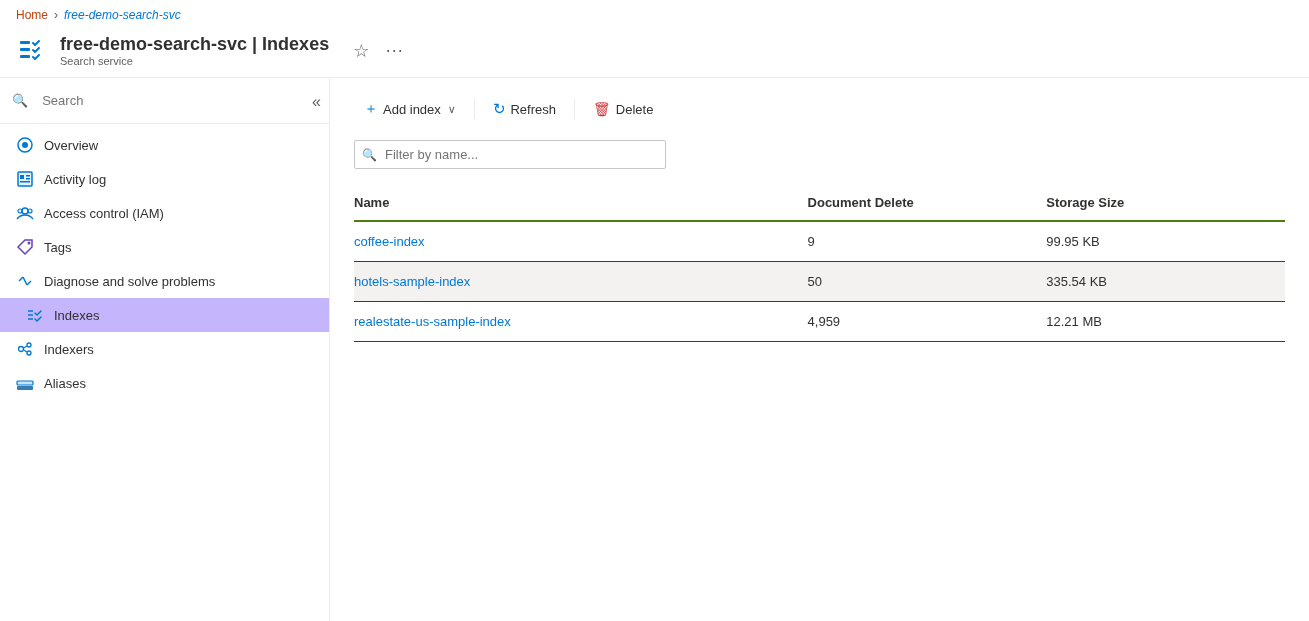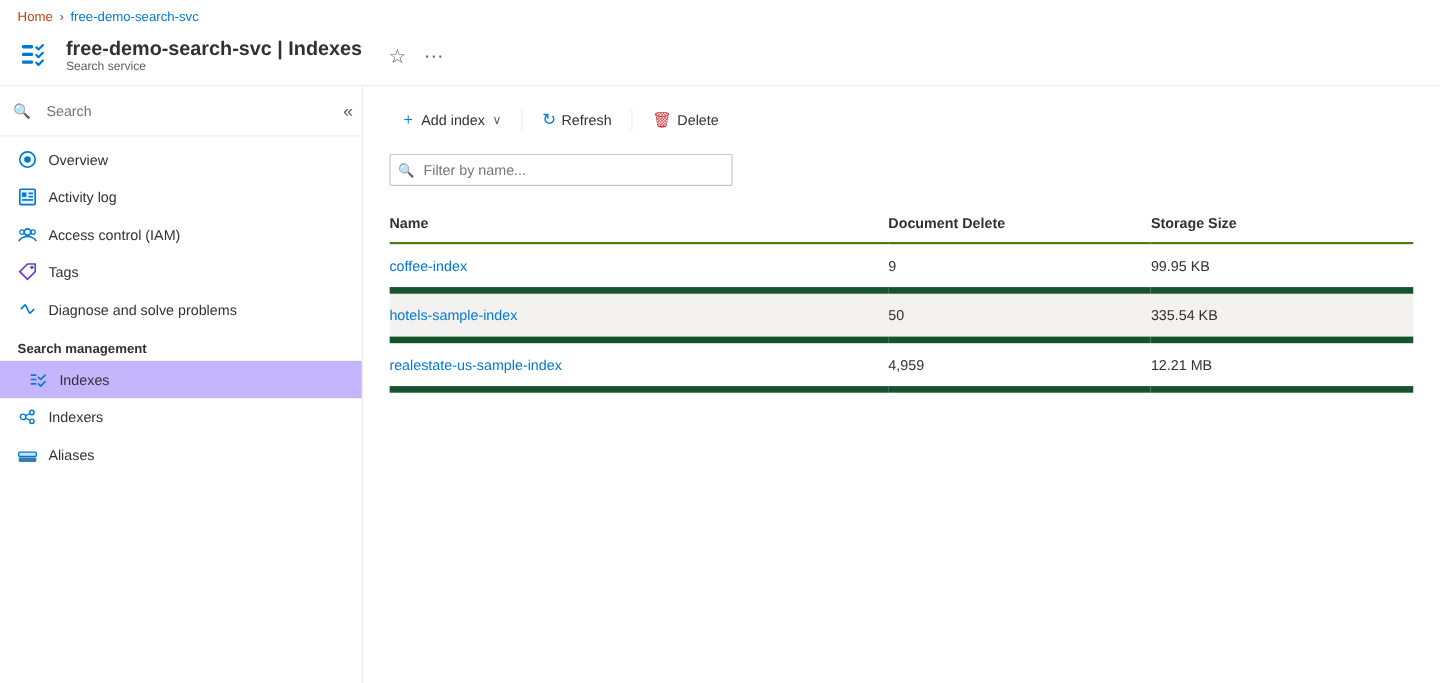--- a/index.html
+++ b/index.html
@@ -42,40 +42,40 @@
     .filter-bar { margin-bottom: 16px; }
     .filter-bar input { border: 1px solid #c8c6c4; border-radius: 2px; padding: 6px 10px 6px 30px; font-size: 13px; width: 312px; outline: none; color: #605e5c; }
     .filter-bar-wrap { position: relative; display: inline-block; }
     .filter-bar-wrap::before { content: '🔍'; position: absolute; left: 8px; top: 50%; transform: translateY(-50%); font-size: 12px; color: #605e5c; }
 
     
     .table-wrap { flex: 1; overflow-y: auto; }
     table { width: 100%; border-collapse: collapse; }
     thead th { text-align: left; padding: 10px 16px 10px 0; font-weight: 600; font-size: 13px; color: #323130; border-bottom: 2px solid #4d7c0f; }
     thead th:first-child { padding-left: 0; }
-    tbody tr { border-bottom: 6px solid #14532d; }
+    tbody tr { border-bottom: 1px solid #14532d; }
     tbody tr.highlighted { background: #f3f2f1; }
     tbody td { padding: 12px 16px 12px 0; font-size: 13px; color: #323130; }
     tbody td:first-child { padding-left: 0; }
     tbody td a { color: #0078d4; text-decoration: none; }
     .col-name { width: 380px; }
     .col-count { width: 200px; }
     .col-size { width: 200px; }
 
     
     .sidebar-nav::-webkit-scrollbar { width: 6px; }
     .sidebar-nav::-webkit-scrollbar-thumb { background: #c8c6c4; border-radius: 3px; }
   </style>
 </head>
 <body>
 
 <div class="breadcrumb">
   <a style="color:#c2410c;text-decoration:none;cursor:pointer;">Home</a>
   <span>›</span>
-  <a style="color:#0078d4;text-decoration:none;cursor:pointer;">free-demo-search-svc</a>
+  <a style="color:#0078d4;text-decoration:none;cursor:pointer;font-style:italic;">free-demo-search-svc</a>
 </div>
 
 <div class="header">
   <div class="header-icon">
 
     <svg viewBox="0 0 28 28" fill="none" xmlns="http://www.w3.org/2000/svg">
       <rect x="2" y="5" width="10" height="3" rx="1" fill="#0078d4"></rect>
       <rect x="2" y="12" width="10" height="3" rx="1" fill="#0078d4"></rect>
       <rect x="2" y="19" width="10" height="3" rx="1" fill="#0078d4"></rect>
       <polyline points="15,7 17,9 21,5" stroke="#0078d4" stroke-width="2" fill="none" stroke-linecap="round" stroke-linejoin="round"></polyline>
@@ -153,21 +153,20 @@
         <span class="nav-icon">
           <svg width="18" height="18" viewBox="0 0 18 18">
               <line x1="3" y1="9" x2="7" y2="5" stroke="#0078d4" stroke-width="1.5"></line>
               <line x1="7" y1="5" x2="11" y2="13" stroke="#0078d4" stroke-width="1.5"></line>
               <line x1="11" y1="13" x2="15" y2="9" stroke="#0078d4" stroke-width="1.5"></line>
             </svg>
         </span>
         <span>Diagnose and solve problems</span>
       </div>
 
-      <div class="nav-section-label">Search management</div>
 
       <div class="nav-item active">
         <span class="nav-icon">
           <svg width="18" height="18" viewBox="0 0 18 18">
             <line x1="2" y1="5" x2="7" y2="5" stroke="#0078d4" stroke-width="1.5"></line>
             <line x1="2" y1="9" x2="7" y2="9" stroke="#0078d4" stroke-width="1.5"></line>
             <line x1="2" y1="13" x2="7" y2="13" stroke="#0078d4" stroke-width="1.5"></line>
             <polyline points="9,7 11,9 15,5" stroke="#0078d4" stroke-width="1.5" fill="none" stroke-linecap="round" stroke-linejoin="round"></polyline>
             <polyline points="9,13 11,15 15,11" stroke="#0078d4" stroke-width="1.5" fill="none" stroke-linecap="round" stroke-linejoin="round"></polyline>
           </svg>

